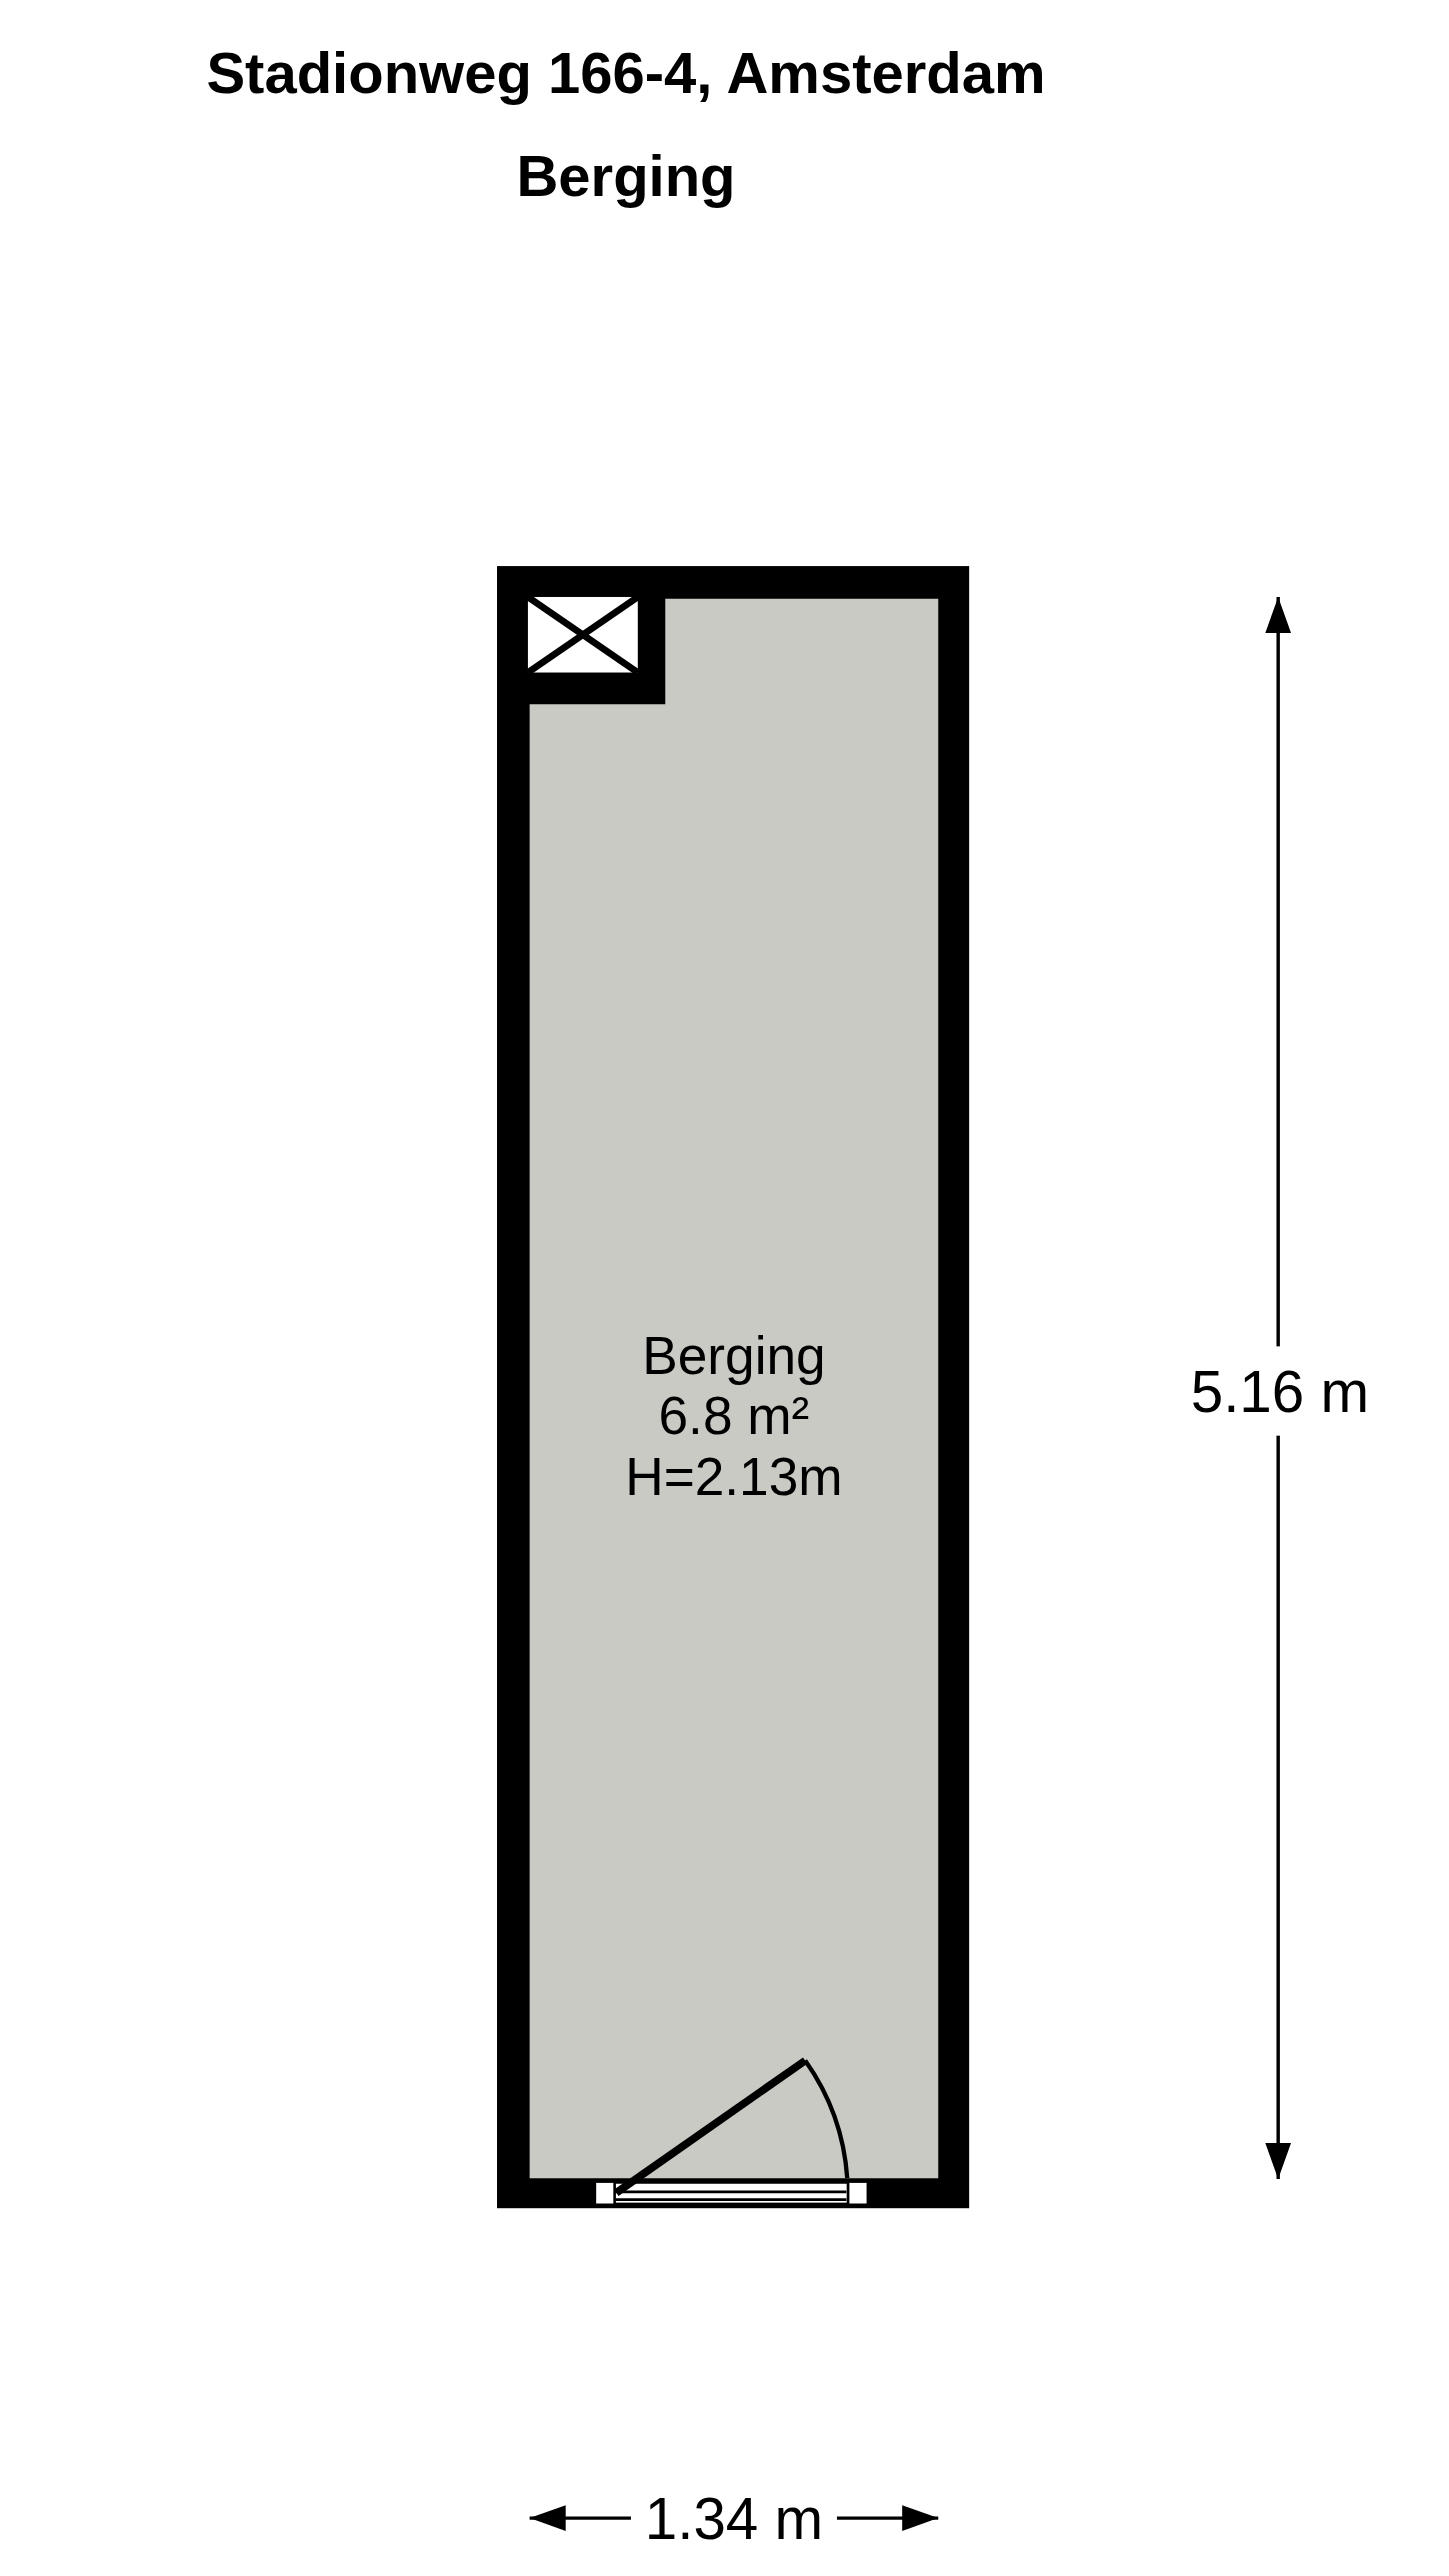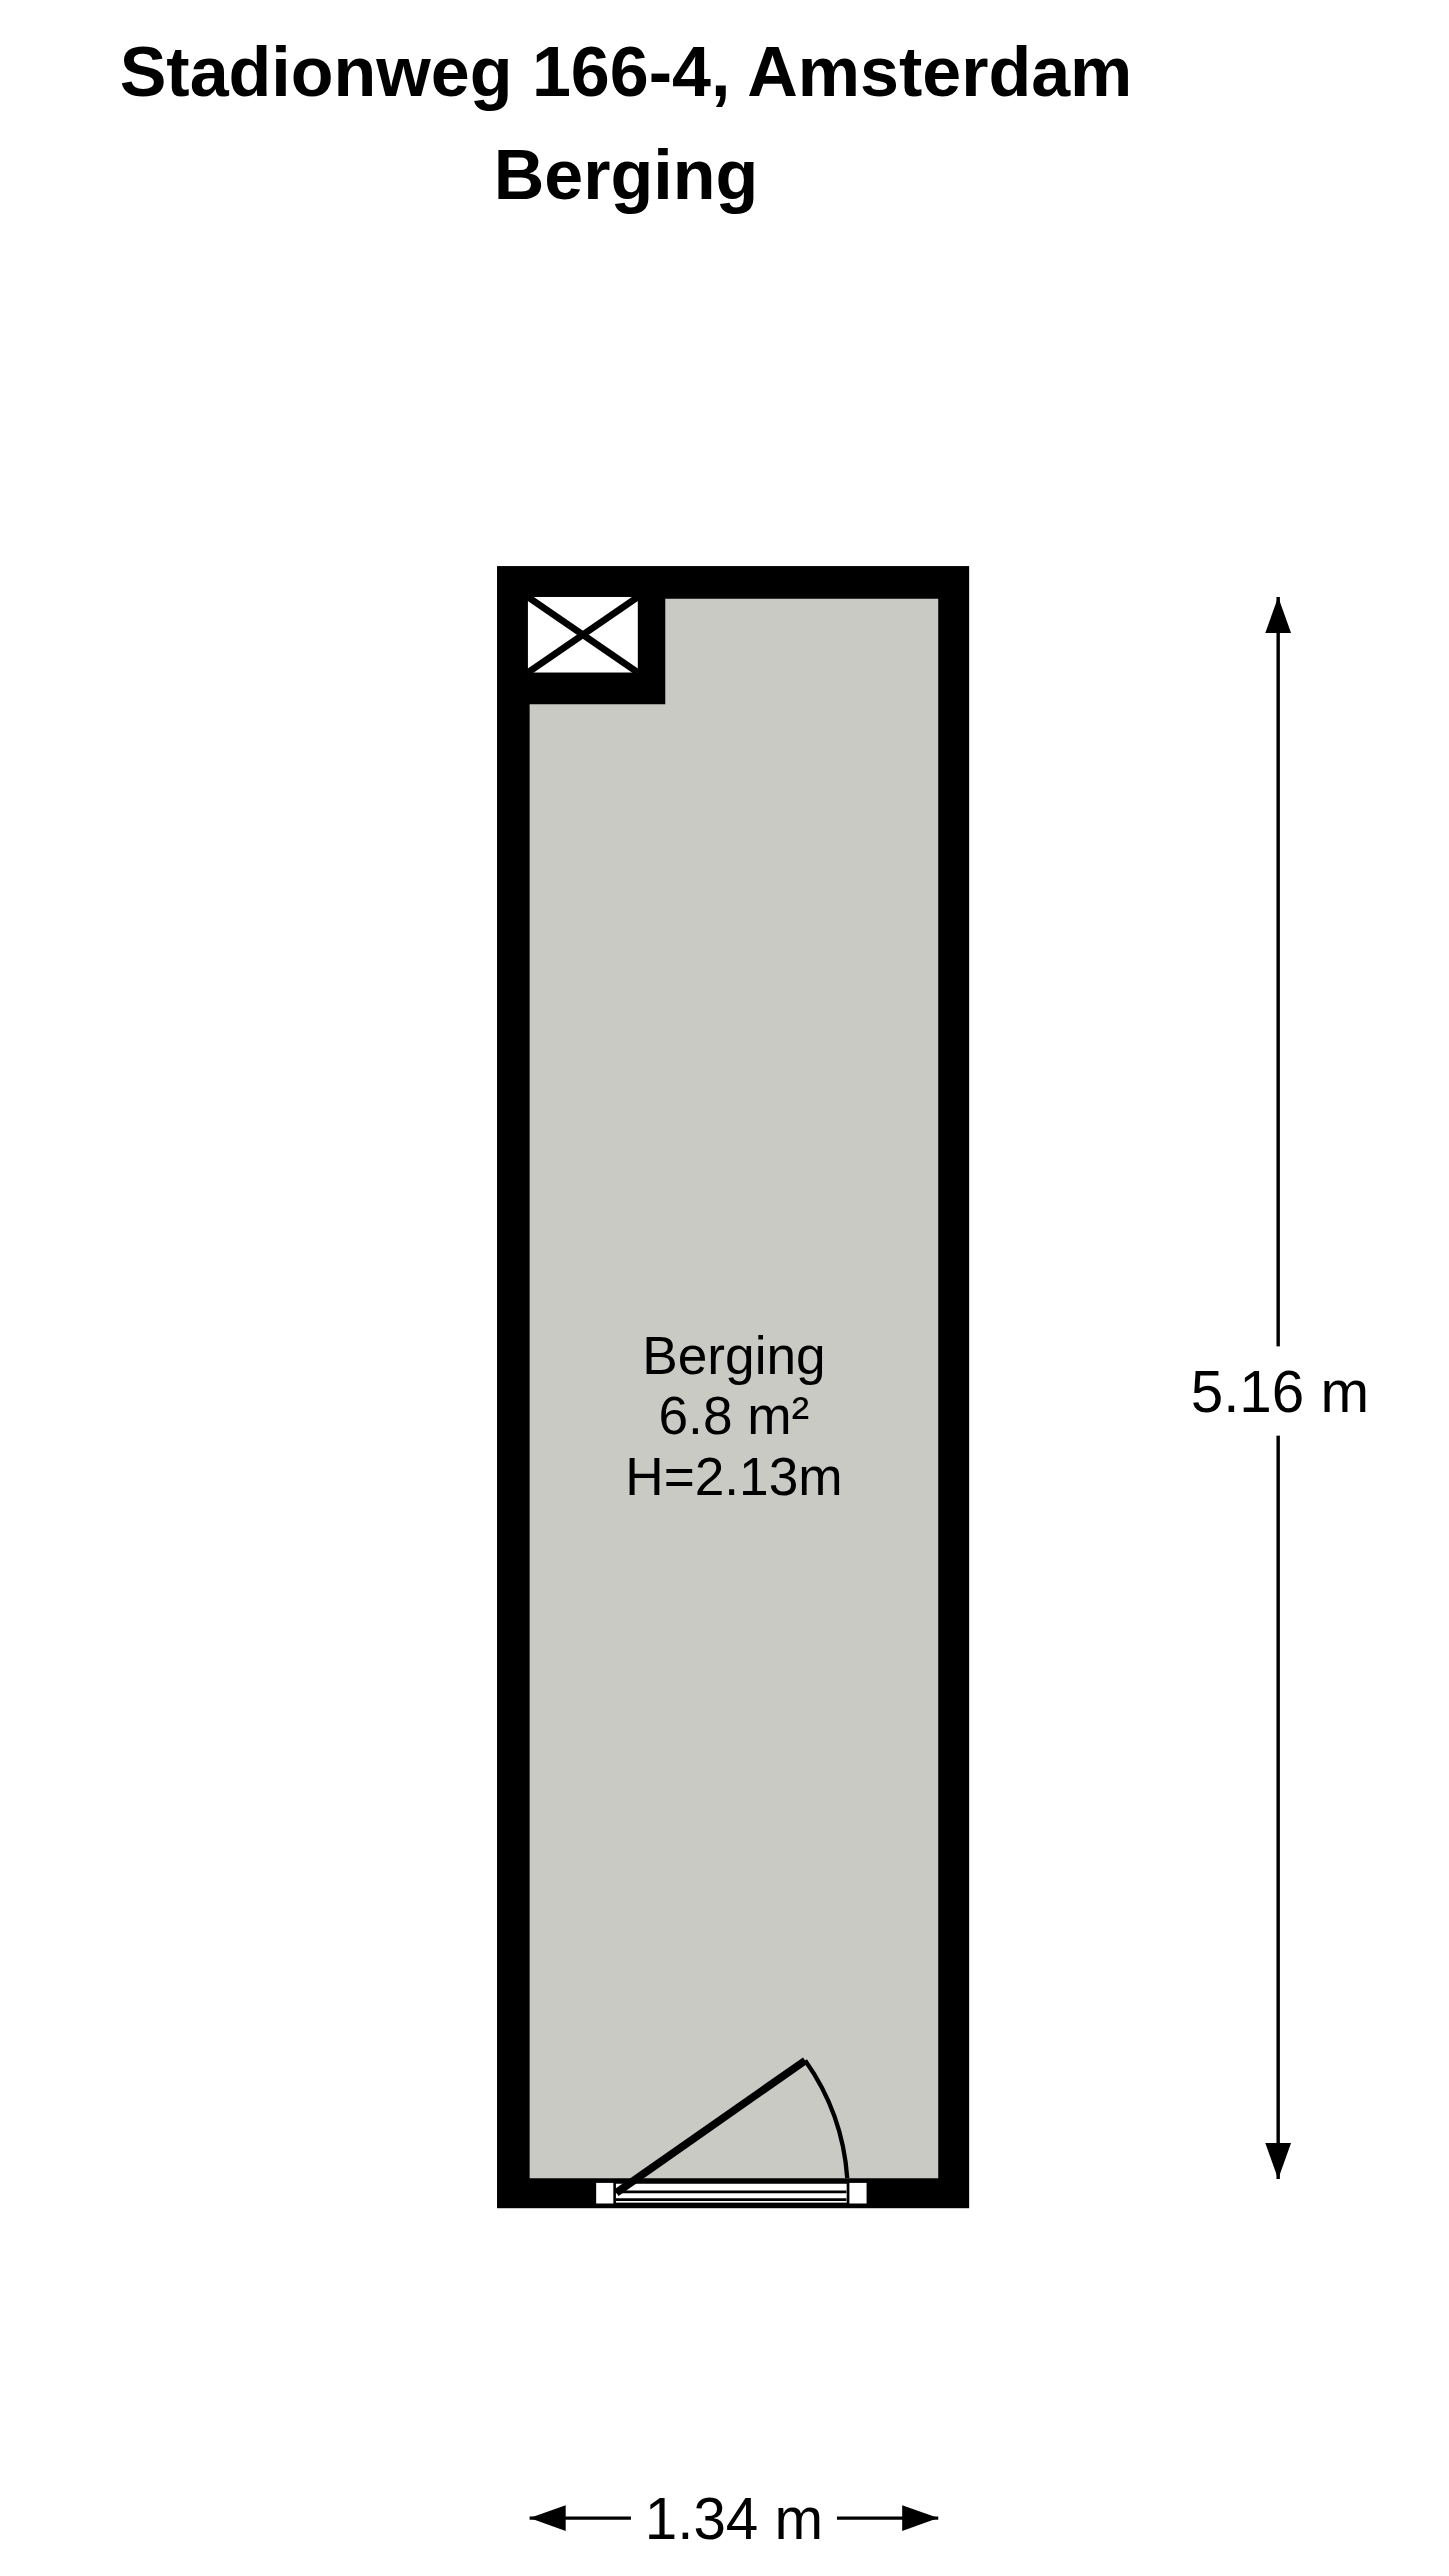--- a/index.html
+++ b/index.html
@@ -7,21 +7,21 @@
     position:relative;
     width:1449px;height:2576px;
     background:#ffffff;
     font-family:"Liberation Sans", sans-serif;
     overflow:hidden;
   }
   #title{
     position:absolute;top:20.6px;left:0;width:1252px;
     text-align:center;
     font-weight:bold;
-    font-size:70px;
+    font-size:58px;
     line-height:103px;
     color:#000000;
     letter-spacing:0px;
   }
   #plan-svg{position:absolute;top:0;left:0;}
   .wall{fill:#000000;}
   .floor{fill:#c9cac3;}
   .white-fill{fill:#ffffff;}
   .blk-stroke{stroke:#000000;}
   .room-label{

